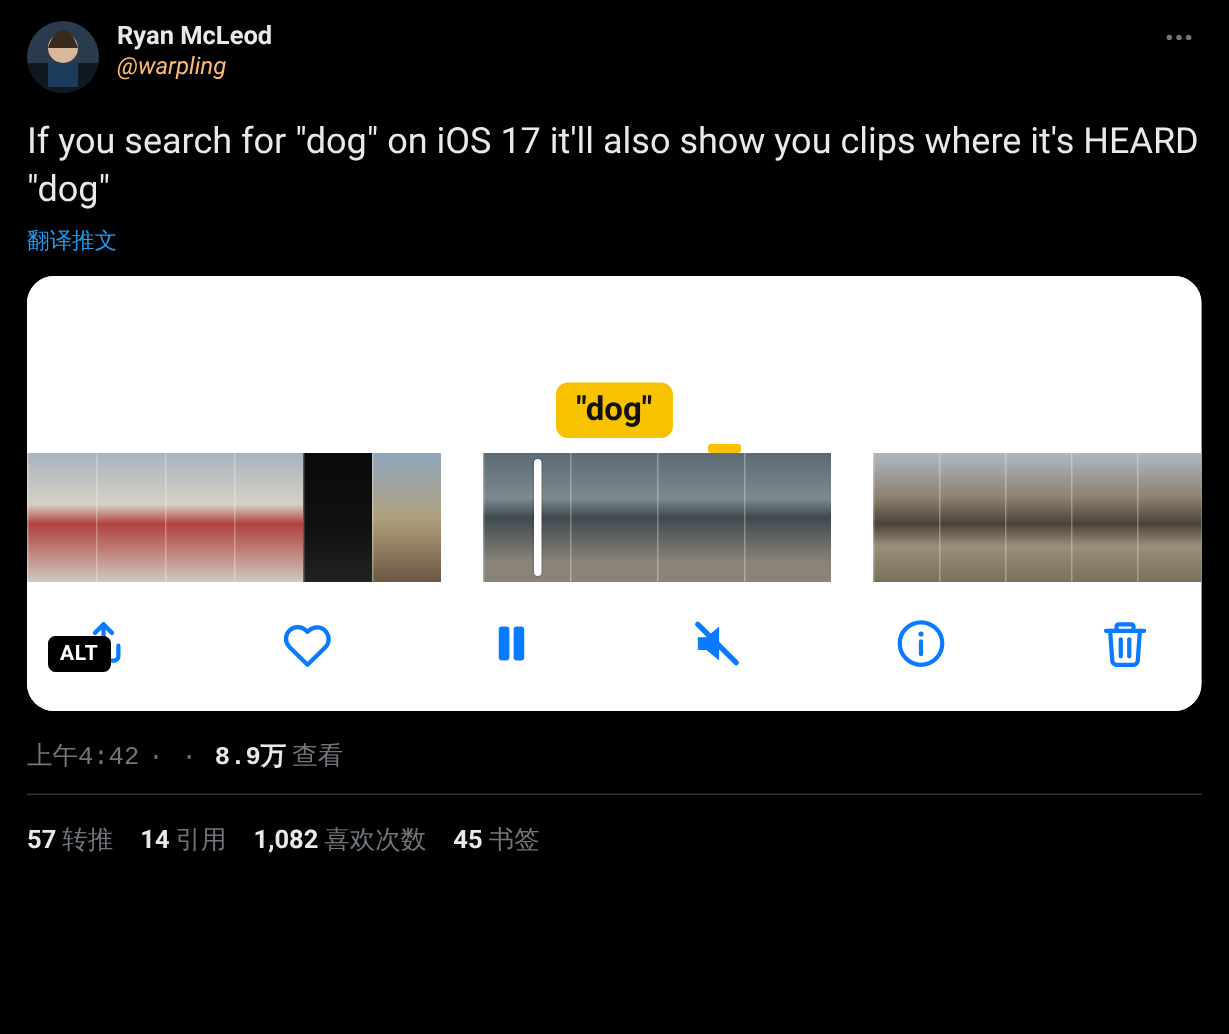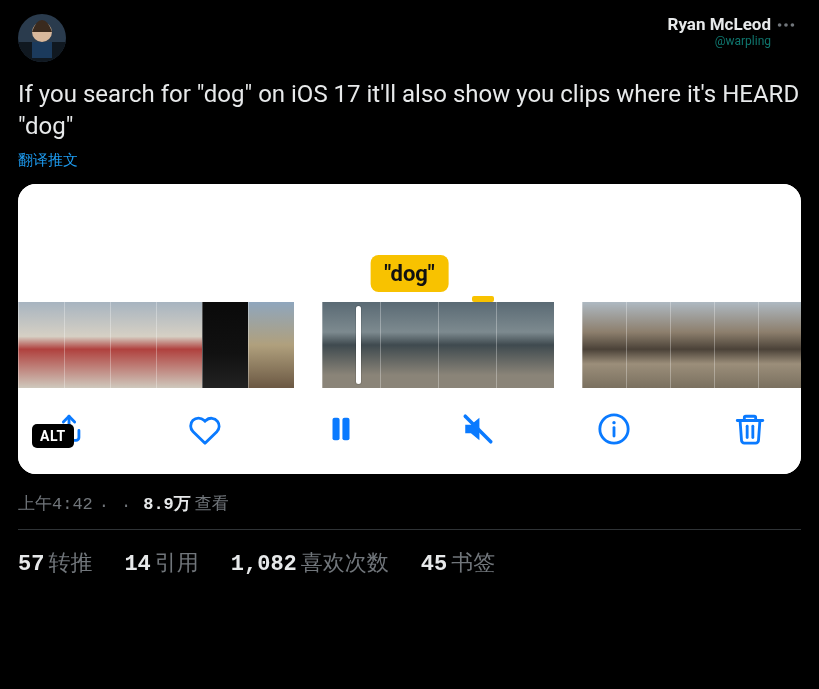--- a/index.html
+++ b/index.html
@@ -1,23 +1,23 @@
 <!DOCTYPE html>
 <html><head>
 <meta charset="utf-8">
 <style>
   * { box-sizing: border-box; margin: 0; padding: 0; }
   html, body { width: 819px; height: 689px; background: #000; color: #e7e9ea; font-family: -apple-system, BlinkMacSystemFont, "Segoe UI", Roboto, Helvetica, Arial, sans-serif; overflow: hidden; }
   .tweet { padding: 14px 18px 0 18px; }
-  .header { display: flex; align-items: flex-start; text-align: right; }
+  .header { display: flex; align-items: flex-start; }
   .avatar { width: 48px; height: 48px; border-radius: 50%; overflow: hidden; flex: 0 0 48px; }
   .avatar svg { display: block; }
   .names { margin-left: 12px; flex: 1; }
   .display-name { font-weight: 700; font-size: 17px; color: #e7e9ea; }
-  .handle { color: #0f766e; font-size: 12px; }
+  .handle { color: #fdba74; font-size: 16px; font-style: italic; }
   .more { color: #71767b; padding: 4px; margin-top: -4px; }
   .body-text { margin-top: 16px; font-size: 24px; line-height: 1.35; color: #e7e9ea; word-wrap: break-word; }
   .translate { color: #1d9bf0; font-size: 15px; margin-top: 8px; display: inline-block; font-family: Liberation Serif, serif; }
   .media-card { margin-top: 14px; background: #fff; border-radius: 18px; overflow: hidden; position: relative; }
   .media-top { height: 108px; background: #fff; position: relative; }
   .chip { position: absolute; left: 50%; transform: translateX(-50%); bottom: 0; background: #f8c200; color: #111; font-weight: 700; font-size: 22px; padding: 6px 14px; border-radius: 8px; }
   .marker { position: absolute; left: 58%; bottom: -10px; width: 22px; height: 6px; background: #f8c200; border-radius: 2px; }
   .timeline { display: flex; gap: 28px; padding: 10px 0 6px 0; background: #fff; }
   .clip-group { display: flex; }
   .thumb { height: 86px; width: 46px; background: #888; border-left: 1px solid rgba(255,255,255,0.3); }
@@ -29,21 +29,21 @@
   .playhead { position: absolute; left: 34px; top: 4px; bottom: 4px; width: 5px; background: #fff; border-radius: 3px; box-shadow: 0 0 0 1px rgba(0,0,0,0.1); }
   .grp-c .thumb { width: 44px; background: linear-gradient(180deg,#aeb9c2 0%,#8d7f6d 35%,#4b4238 55%,#9b8e7a 72%,#7a705f 100%); }
   .toolbar { display: flex; justify-content: space-between; align-items: center; padding: 18px 34px 28px 34px; background: #fff; }
   .tb-btn { color: #0a7aff; display: flex; align-items: center; justify-content: center; }
   .tb-btn svg { width: 34px; height: 34px; }
   .alt-badge { position: absolute; left: 14px; bottom: 26px; background: #000; color: #fff; font-size: 14px; font-weight: 700; padding: 4px 8px; border-radius: 5px; letter-spacing: 0.5px; }
   .meta { color: #71767b; font-size: 17px; margin-top: 18px; display: flex; align-items: flex-end; flex-wrap: wrap; font-family: Liberation Mono, monospace; }
   .meta .dot { margin: 0 6px; }
   .meta .views-num { color: #e7e9ea; font-weight: 700; margin-left: 6px; margin-right: 4px; }
   .divider { border: none; border-top: 1px solid #2f3336; margin-top: 14px; }
-  .stats { display: flex; gap: 32px; padding: 18px 0 0 0; font-size: 22px; color: #71767b; font-family: Liberation Mono, monospace; }
+  .stats { display: flex; gap: 18px; padding: 18px 0 0 0; font-size: 17px; color: #71767b; }
   .stats .num { color: #e7e9ea; font-weight: 700; margin-right: 4px; }
 </style>
 </head>
 <body>
 
 <div class="tweet">
   <div class="header">
     <div class="avatar">
       <svg viewBox="0 0 48 48" width="48" height="48">
         <rect width="48" height="48" fill="#2a3b4d"></rect>

